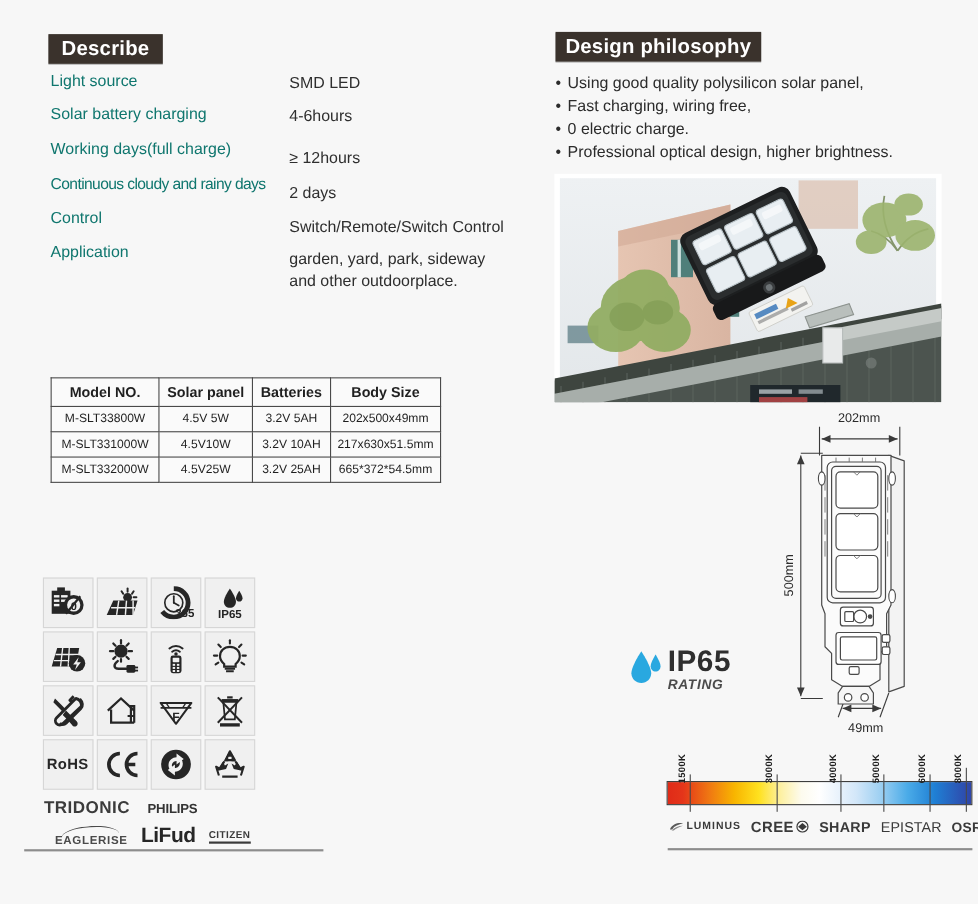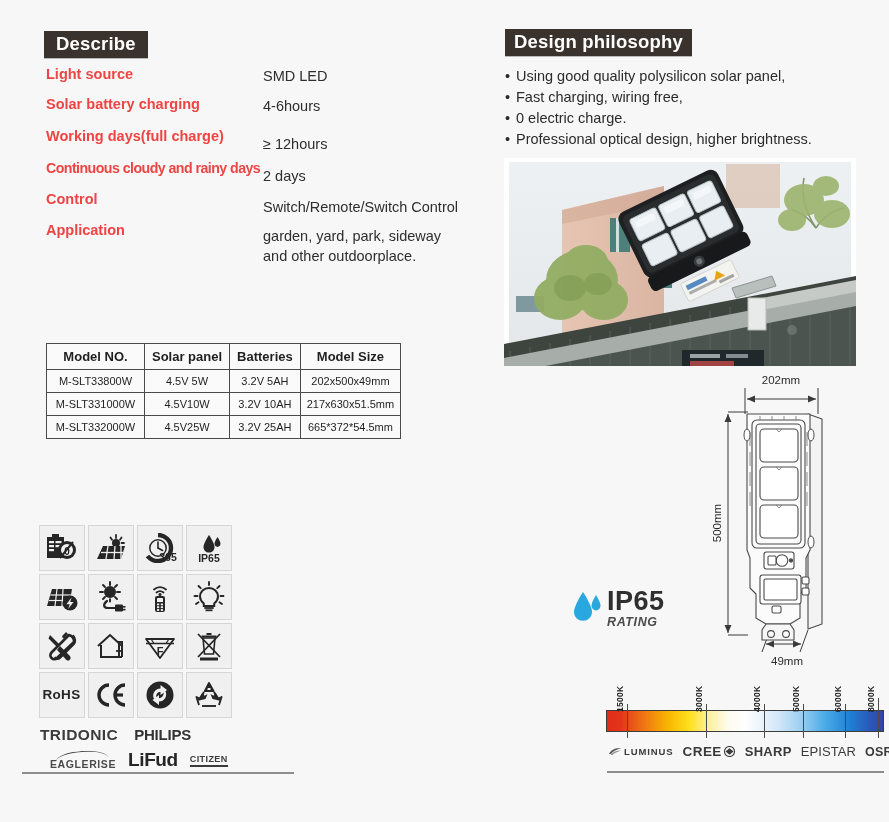--- a/index.html
+++ b/index.html
@@ -26,21 +26,21 @@
     box-shadow: 0 1px 0 rgba(0,0,0,.25);
   }
   #describe-badge { left: 44px; top: 31px; height: 27px; padding: 0 12px; font-size: 18.5px; }
   #philosophy-badge { left: 505px; top: 29px; height: 27px; padding: 0 9px; font-size: 18.5px; }
 
   
   .spec-list { position: absolute; left: 46px; top: 66px; width: 440px; }
   .spec-row { position: relative; height: 30px; }
   .spec-label {
     position: absolute; left: 0; top: 0;
-    font-size: 14.5px; font-weight: bold; color: #ef4444;
+    font-size: 14.5px; font-weight: normal; color: #0f766e;
     white-space: nowrap;
   }
   .spec-label.tight { letter-spacing: -0.55px; font-size: 14.2px; }
   .spec-value {
     position: absolute; left: 217px; top: 2px;
     font-size: 14.5px; color: #2e2e2e; white-space: nowrap;
   }
   .spec-value.lower { top: 8px; }
   #app-value { position: absolute; left: 217px; top: 160px; font-size: 14.5px; line-height: 20px; color: #2e2e2e; }
 
@@ -81,21 +81,21 @@
   }
   .icon-cell svg { display: block; }
   .icon-text { font-size: 13.5px; font-weight: bold; letter-spacing: .3px; }
 
   
   .driver-brands { position: absolute; left: 40px; top: 726px; width: 260px; }
   .db-row { display: flex; align-items: baseline; }
   .db-row1 { gap: 16px; }
   .db-row2 { gap: 12px; margin-top: 5px; align-items: center; padding-left: 10px; }
   .db-tridonic { font-size: 15.5px; font-weight: bold; letter-spacing: .4px; color: #3b3b3b; }
-  .db-philips { font-size: 15px; font-weight: bold; letter-spacing: -.2px; color: #333; }
+  .db-philips { font-size: 12px; font-weight: bold; letter-spacing: -.2px; color: #333; }
   .db-eaglerise {
     font-size: 10.5px; font-weight: bold; letter-spacing: .6px; color: #4a4a4a;
     position: relative; padding-top: 8px;
   }
   .db-eaglerise::before {
     content: ""; position: absolute; left: 6px; top: 1px; width: 52px; height: 9px;
     border-top: 1.6px solid #4a4a4a; border-radius: 60% 60% 0 0 / 100% 100% 0 0;
     transform: rotate(-4deg);
   }
   .db-lifud { font-size: 19px; font-weight: bold; letter-spacing: -.4px; color: #262626; }
@@ -207,21 +207,21 @@
       <div>and other outdoorplace.</div>
     </div>
   </div>
 
   <table class="model-table">
     <thead>
       <tr>
         <th class="c0">Model NO.</th>
         <th class="c1">Solar panel</th>
         <th class="c2">Batteries</th>
-        <th class="c3">Model Size</th>
+        <th class="c3">Body Size</th>
       </tr>
     </thead>
     <tbody>
       <tr>
         <td class="c0">M-SLT33800W</td>
         <td class="c1">4.5V 5W</td>
         <td class="c2">3.2V 5AH</td>
         <td class="c3">202x500x49mm</td>
       </tr>
       <tr>

